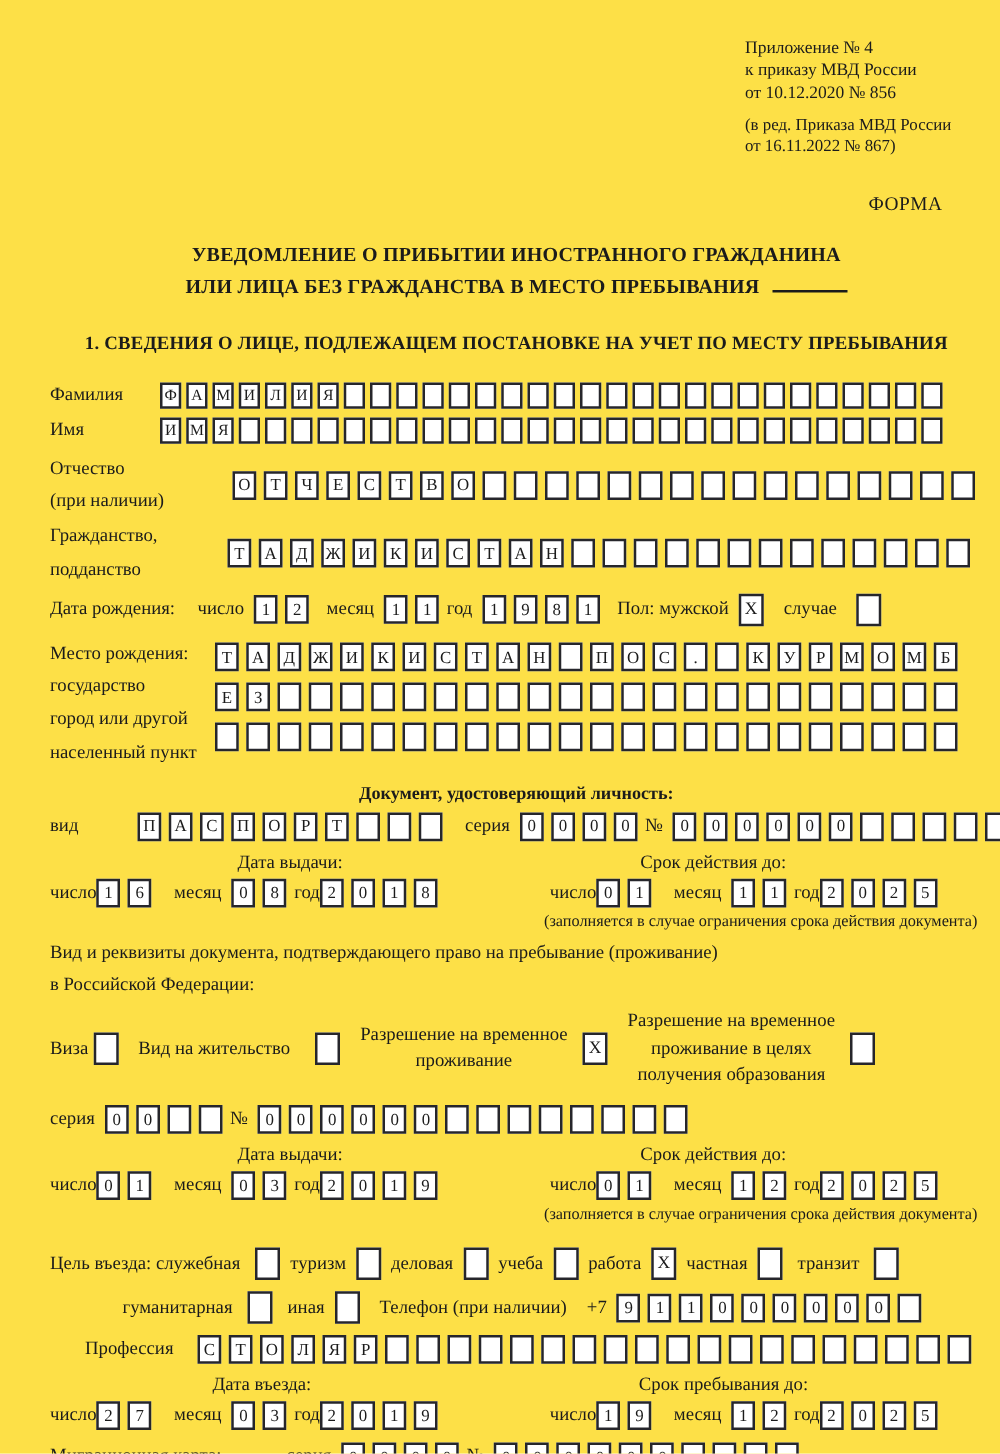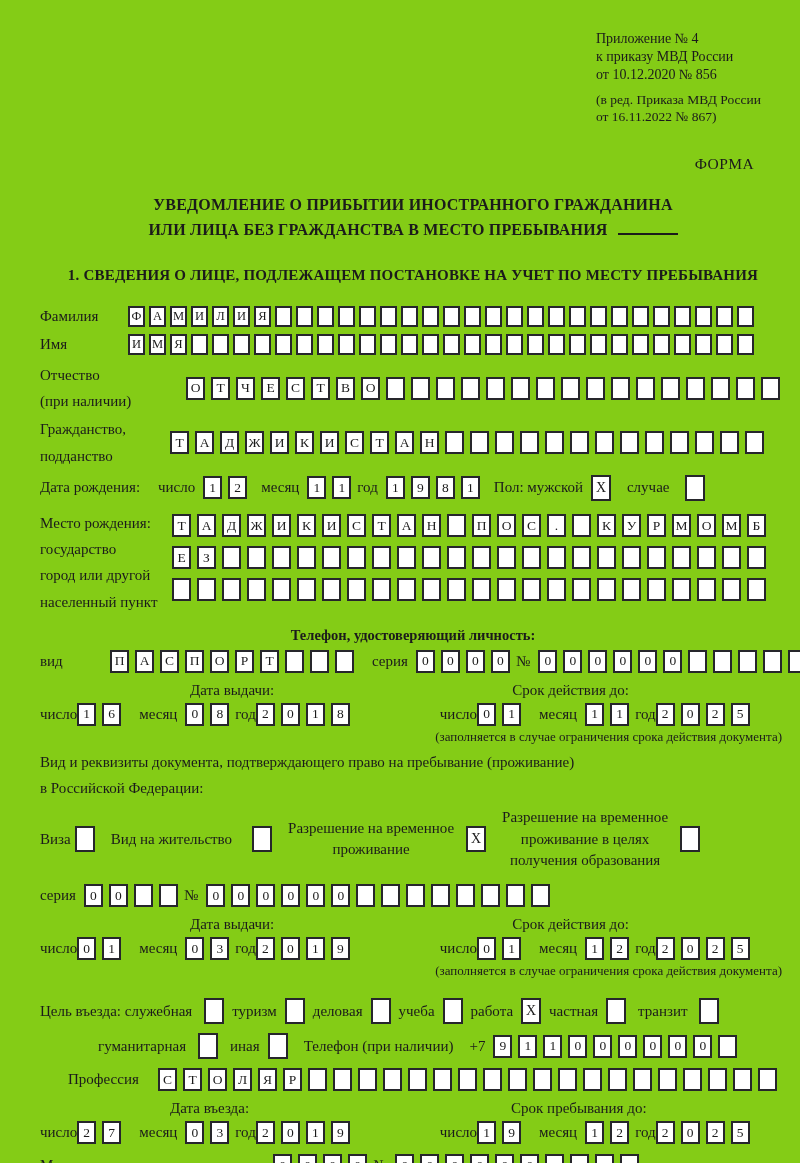--- a/index.html
+++ b/index.html
@@ -1,20 +1,20 @@
 <!DOCTYPE html>
 <html><head>
 <meta charset="utf-8">
 <style>
   html,body{margin:0;padding:0;background:#ffffff;}
   .page{
     width:800px;height:1163px;box-sizing:border-box;
     padding:30px 14px 20px 40px;
     font-family:"Liberation Serif", serif;color:#1b1b1b;
-    overflow:hidden;position:relative;background:#84cc16;
+    overflow:hidden;position:relative;background:#fde047;
   }
   .annex{margin-left:556px;font-size:14px;line-height:1.28;}
   .annex .edition{margin-top:7px;font-size:13.5px;}
   .forma{margin-top:30px;text-align:right;padding-right:32px;font-weight:normal;font-size:15.5px;letter-spacing:.4px;}
   .title{margin-top:20px;text-align:center;font-weight:bold;font-size:16px;line-height:1.55;letter-spacing:.2px;}
   .t-underline{display:inline-block;width:60px;border-bottom:2px solid #1b1b1b;margin-left:10px;height:14px;}
   .sec-heading{margin-top:24px;text-align:center;font-weight:bold;font-size:15px;letter-spacing:.2px;}
   .frow{display:flex;align-items:center;margin-top:7px;}
   .frow.top{align-items:center;}
   .lbl{font-size:15px;white-space:nowrap;flex:none;}
@@ -164,21 +164,21 @@
         <span class="cell"></span>
         <span class="cell"></span>
         <span class="cell"></span>
         <span class="cell"></span>
         <span class="cell"></span>
         <span class="cell"></span>
         <span class="cell"></span>
       </span>
   </div>
 
-  <div class="frow top" style="margin-top:2px;">
+  <div class="frow top" style="margin-top:2px;gap:12px;">
     <span class="lbl-stack w130">
       <div>Гражданство,</div>
       <div>подданство</div>
     </span>
     <span class="cells lg">
         <span class="cell">Т</span>
         <span class="cell">А</span>
         <span class="cell">Д</span>
         <span class="cell">Ж</span>
         <span class="cell">И</span>
@@ -311,21 +311,21 @@
           <span class="cell"></span>
           <span class="cell"></span>
           <span class="cell"></span>
           <span class="cell"></span>
           <span class="cell"></span>
           <span class="cell"></span>
         </div>
     </div>
   </div>
 
-  <div class="doc-heading">Телефон, удостоверяющий личность:</div>
+  <div class="doc-heading">Документ, удостоверяющий личность:</div>
 
   <div class="frow" style="margin-top:6px;">
     <span class="lbl w70">вид</span>
     <span class="cells lg">
         <span class="cell">П</span>
         <span class="cell">А</span>
         <span class="cell">С</span>
         <span class="cell">П</span>
         <span class="cell">О</span>
         <span class="cell">Р</span>

